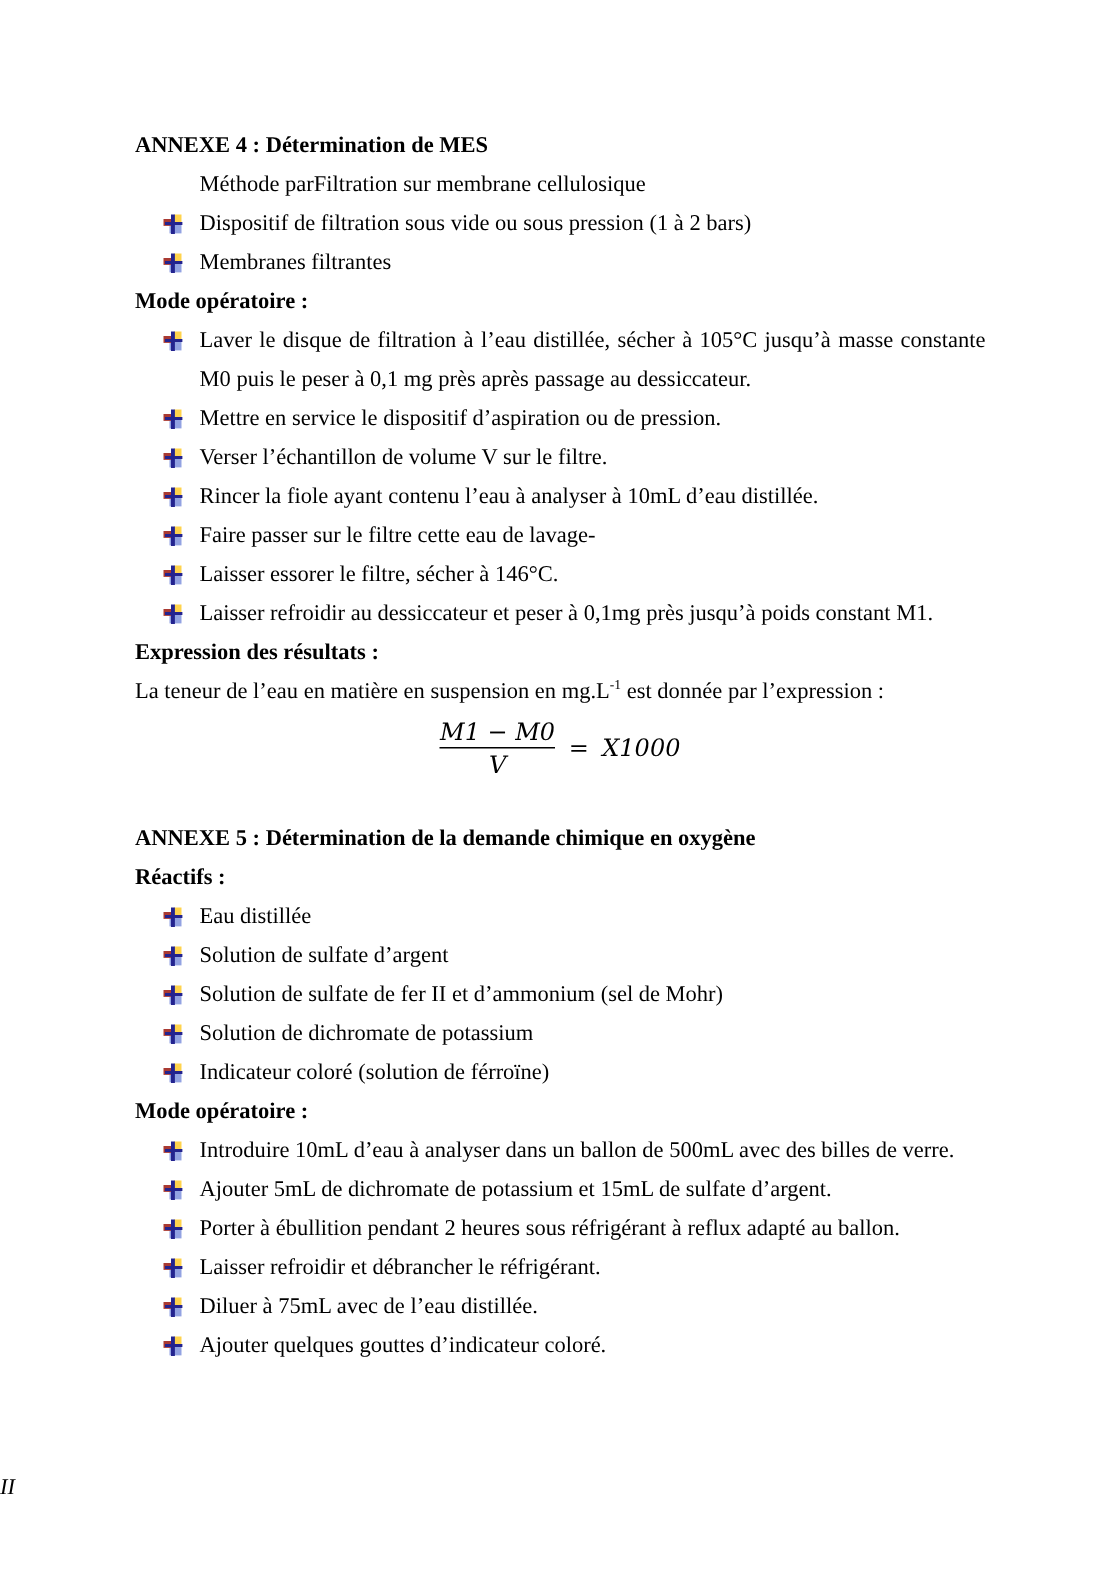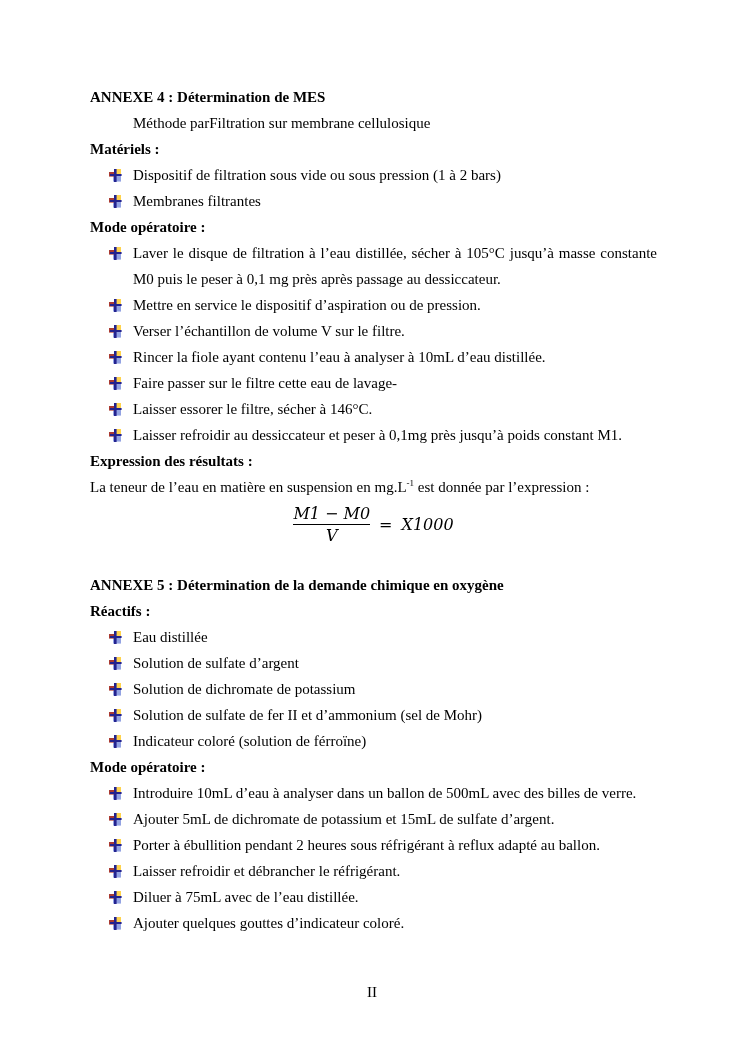--- a/index.html
+++ b/index.html
@@ -64,33 +64,33 @@
     border-top: 1.4px solid #000;
     align-self: stretch;
     text-align: center;
   }
   .eq { margin-right: 9px; }
   .spacer24 { height: 24px; }
   .footer {
     position: absolute;
     left: 0; right: 0;
     top: 982px;
-    text-align: center;
+    text-align: left;
     line-height: 20px;
+    font-style: italic;
   }
 </style>
 </head>
 <body>
 
 <div class="content">
 
   <p class="h">ANNEXE 4 : Détermination de MES</p>
   <p class="p indent">Méthode parFiltration sur membrane cellulosique</p>
 
-  <p class="h">Matériels :</p>
 
   <div class="li">
     <span class="bullet"></span>
     <span>Dispositif de filtration sous vide ou sous pression (1 à 2 bars)</span>
   </div>
   <div class="li">
     <span class="bullet"></span>
     <span>Membranes filtrantes</span>
   </div>
 
@@ -147,25 +147,25 @@
   <div class="li">
     <span class="bullet"></span>
     <span>Eau distillée</span>
   </div>
   <div class="li">
     <span class="bullet"></span>
     <span>Solution de sulfate d’argent</span>
   </div>
   <div class="li">
     <span class="bullet"></span>
-    <span>Solution de dichromate de potassium</span>
+    <span>Solution de sulfate de fer II et d’ammonium (sel de Mohr)</span>
   </div>
   <div class="li">
     <span class="bullet"></span>
-    <span>Solution de sulfate de fer II et d’ammonium (sel de Mohr)</span>
+    <span>Solution de dichromate de potassium</span>
   </div>
   <div class="li">
     <span class="bullet"></span>
     <span>Indicateur coloré (solution de férroïne)</span>
   </div>
 
   <p class="h">Mode opératoire :</p>
 
   <div class="li">
     <span class="bullet"></span>

